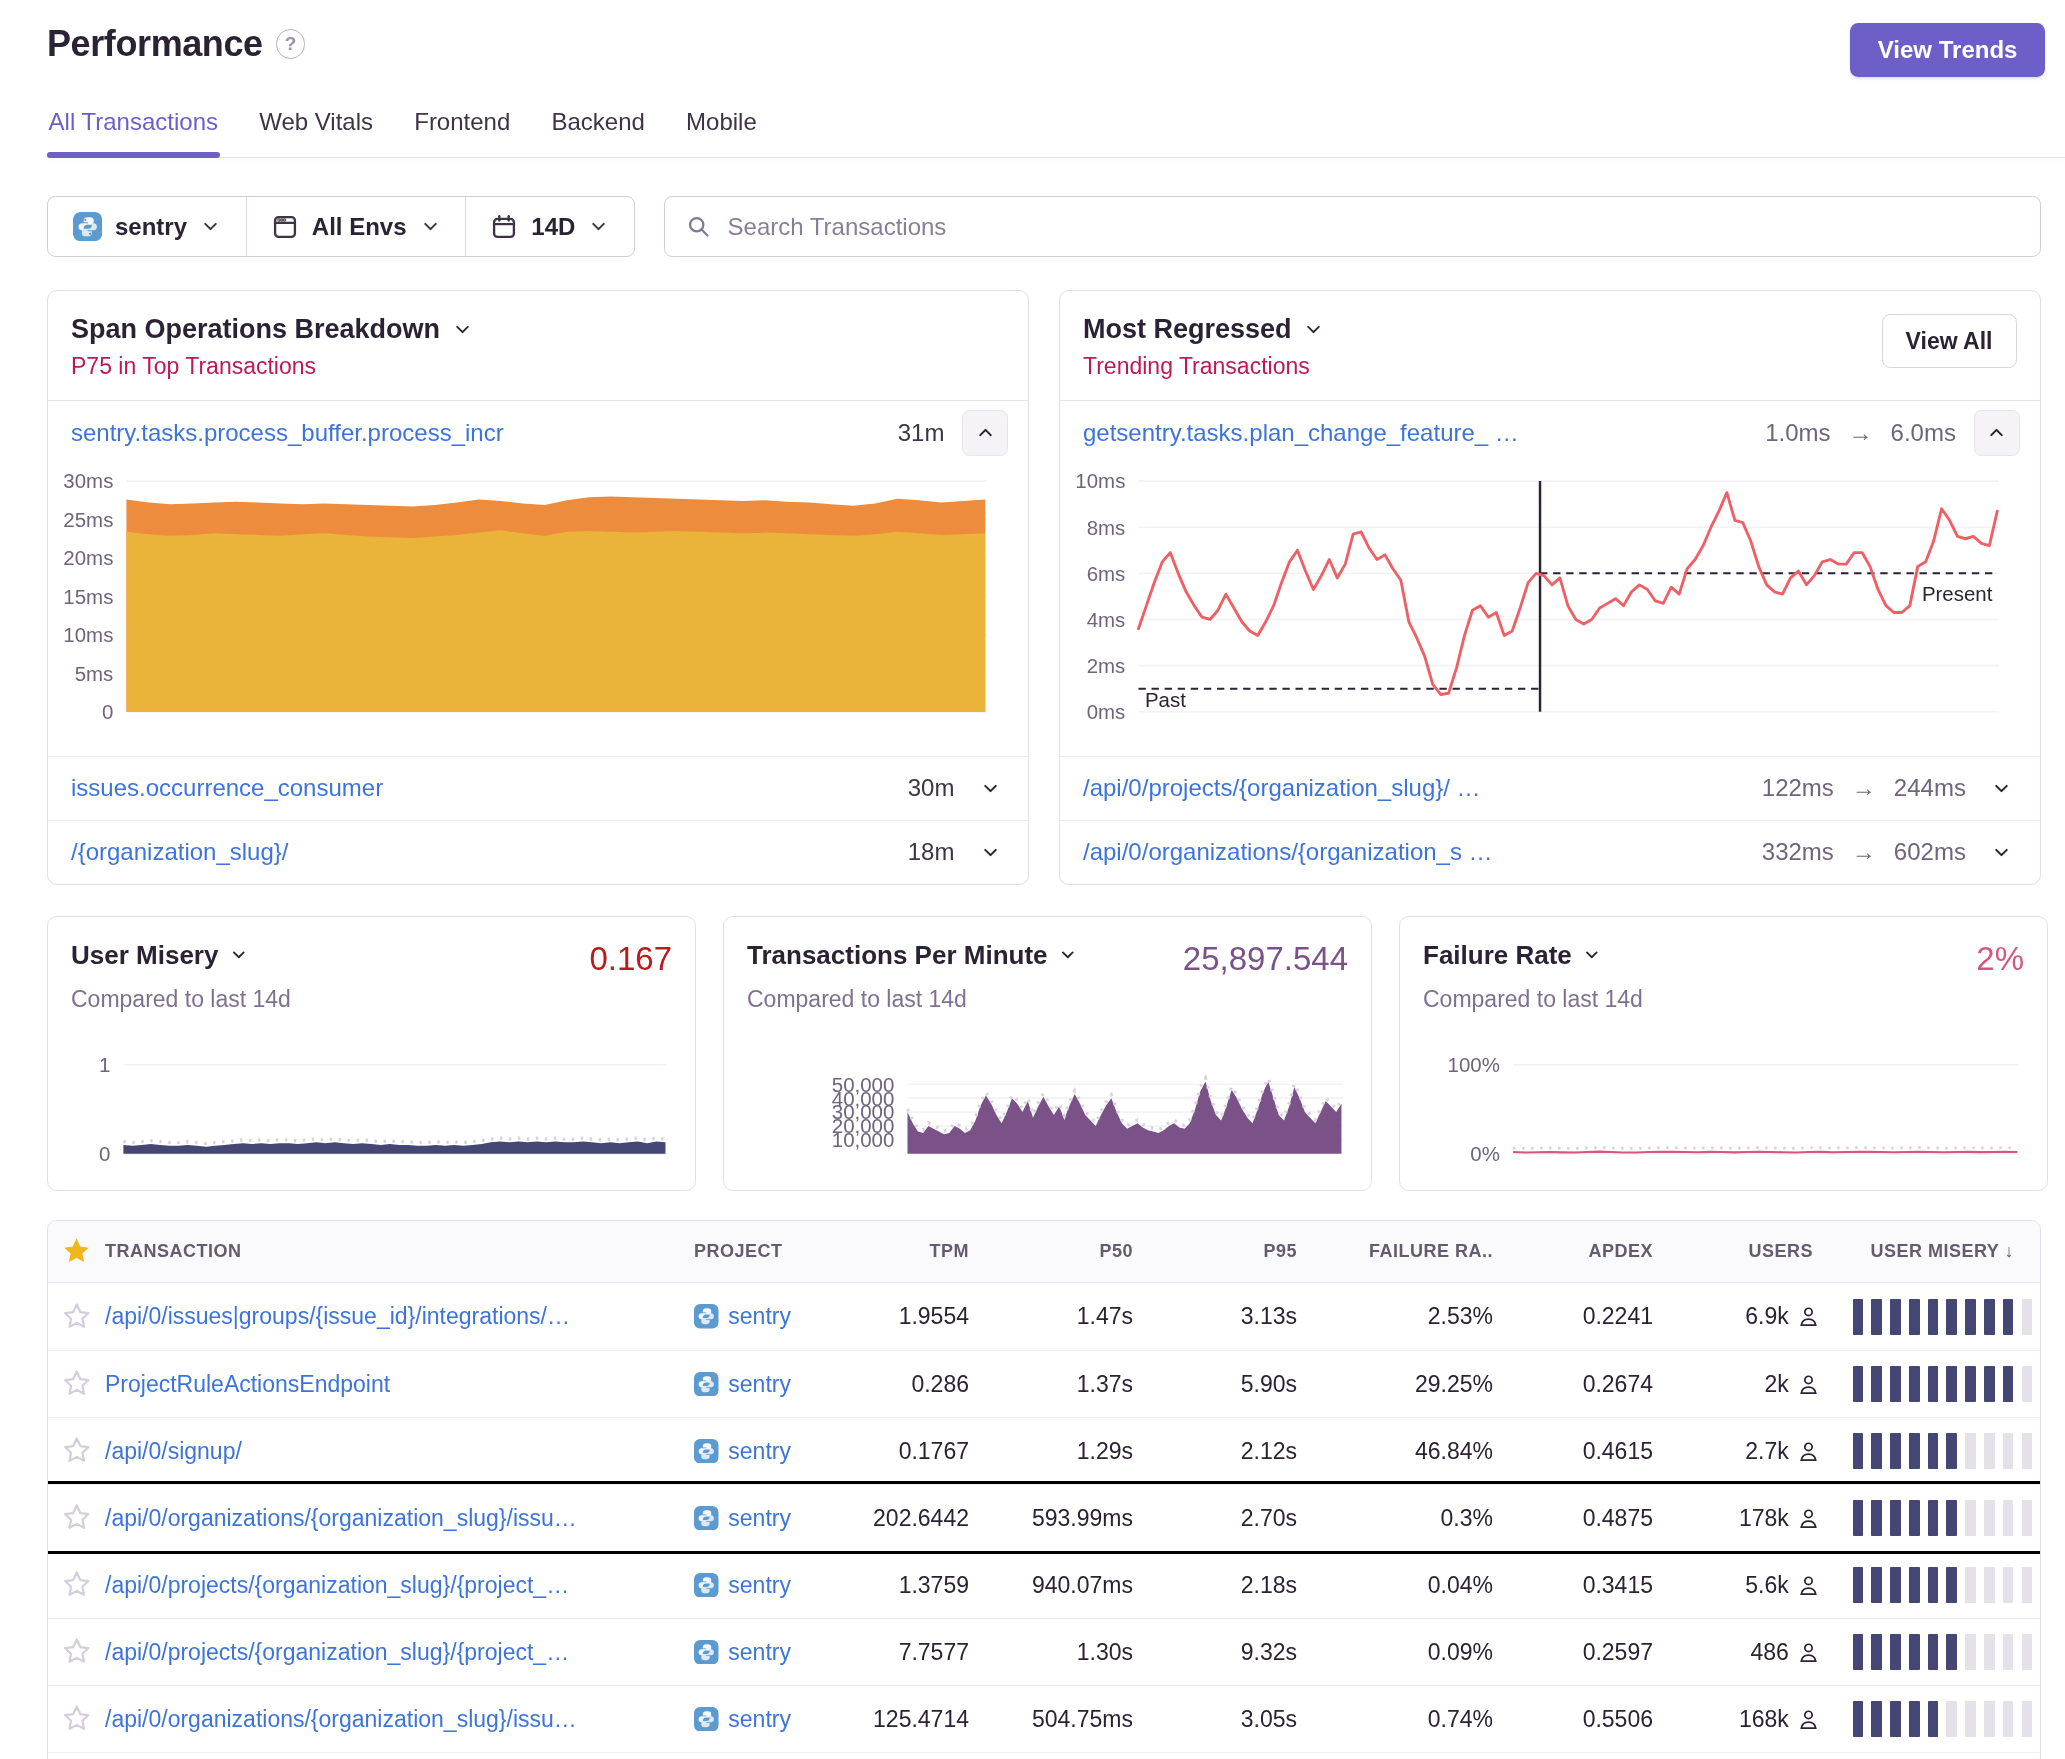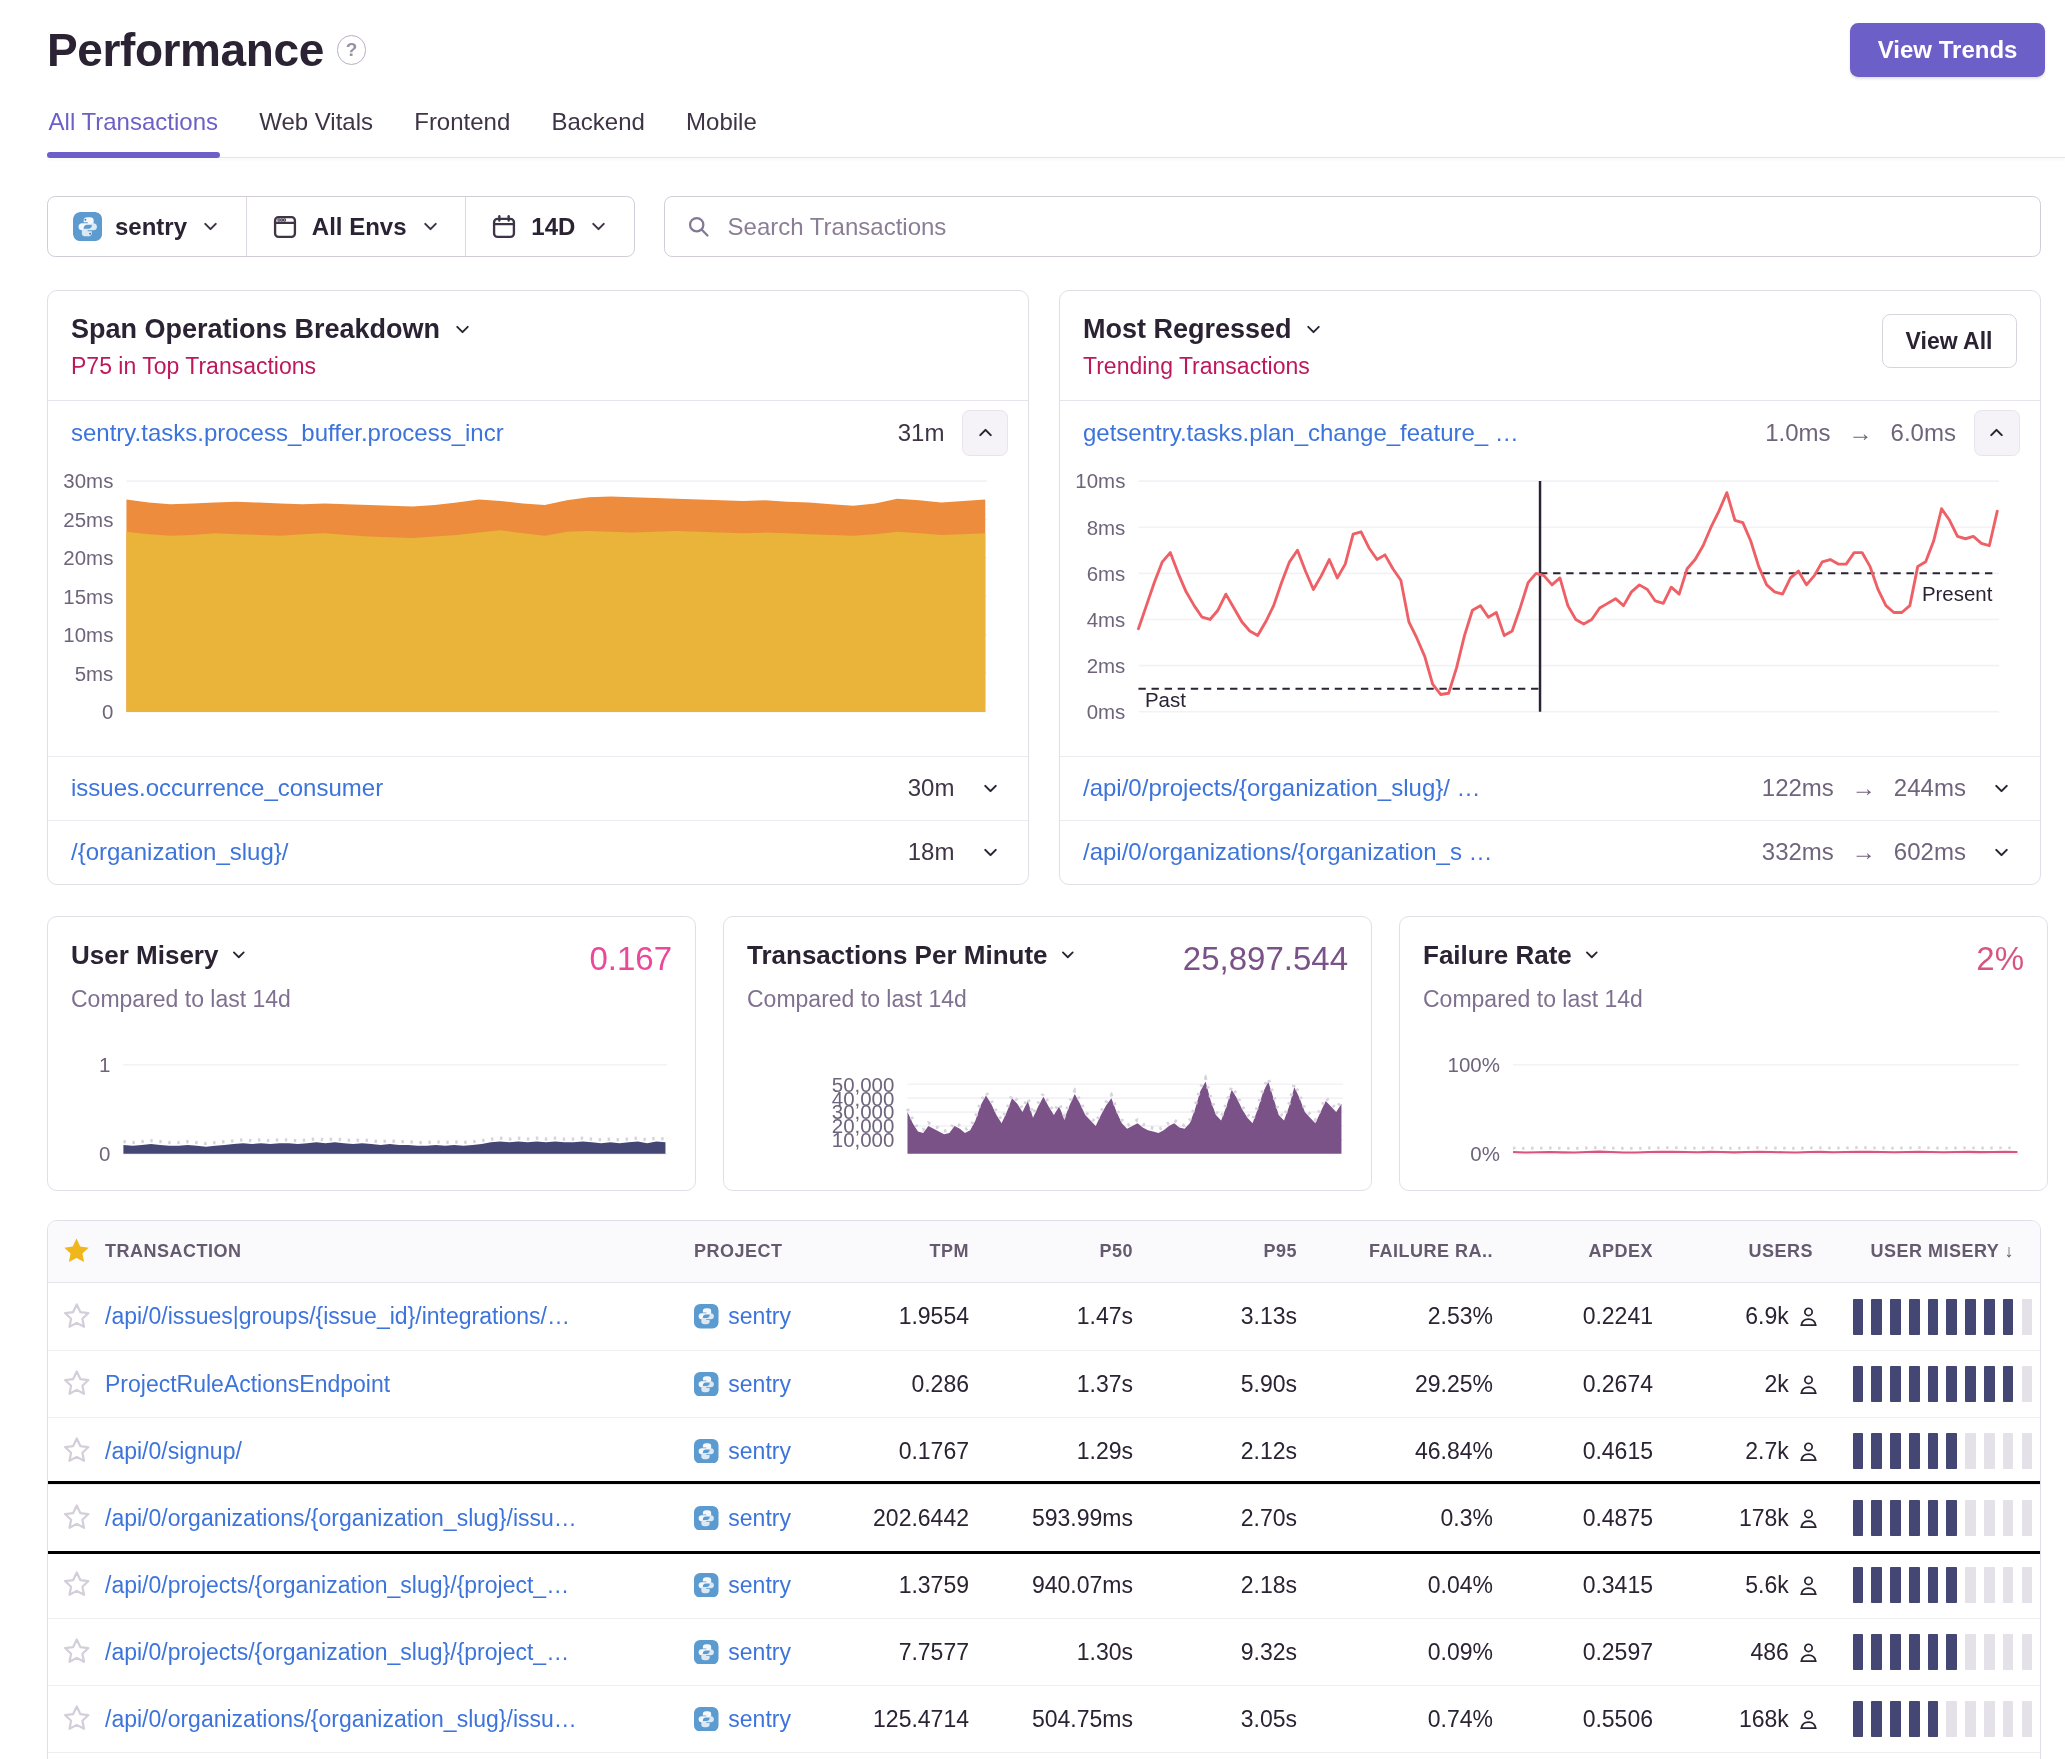--- a/index.html
+++ b/index.html
@@ -3,21 +3,21 @@
 <meta charset="utf-8">
 <style>
   html,body{margin:0;padding:0;width:2065px;height:1759px;overflow:hidden;background:#fff;
     font-family:"Liberation Sans","DejaVu Sans",sans-serif;color:#2B2233;}
   *{box-sizing:border-box;}
   a{text-decoration:none;}
 
   
   .page-header{display:flex;justify-content:space-between;align-items:flex-start;margin:23px 19.6px 0 47px;}
   .title-wrap{display:flex;align-items:center;gap:13px;}
-  h1{margin:0;font-size:46px;font-weight:700;letter-spacing:-0.4px;color:#2B2233;}
+  h1{margin:0;font-size:36px;font-weight:700;letter-spacing:-0.4px;color:#2B2233;}
   .help-circle{width:29.5px;height:29.5px;border:1.6px solid #B9B0C2;border-radius:50%;display:flex;
     align-items:center;justify-content:center;font-size:19px;color:#9A8FA5;font-weight:700;}
   .btn-primary{background:#6C5FC7;color:#fff;font-size:24px;font-weight:700;border:none;
     border-radius:8.2px;padding:0 28px;height:54px;cursor:pointer;box-shadow:0 1.6px 2.5px rgba(0,0,0,.12);}
   .tabs{display:flex;gap:38px;margin:31px 0 0 47px;border-bottom:0.8px solid #E7E3EB;
     box-shadow:0 2.5px 3.3px rgba(43,34,51,.02);}
   .tab{position:relative;font-size:24px;color:#3E3446;padding:0 1.6px 21px 1.6px;cursor:pointer;}
   .tab.active{color:#6C5FC7;font-weight:500;}
   .tab.active::after{content:"";position:absolute;left:0;right:0;bottom:-0.8px;height:5.7px;border-radius:3.3px;background:#6C5FC7;}
 
@@ -301,21 +301,21 @@
 
 <div class="cards">
   <div class="card">
     <div class="card-top">
       <div class="card-title-row">
         <span class="card-title">User Misery</span>
         <svg width="19.6" height="19.6" viewBox="0 0 24 24" fill="none" stroke="#2B2233" stroke-width="2.2" stroke-linecap="round" stroke-linejoin="round">
             <polyline points="6 9 12 15 18 9"></polyline>
           </svg>
       </div>
-      <span class="card-value" id="card-val-0" style="color: #ec4899;">0.167</span>
+      <span class="card-value" id="card-val-0" style="color: #b91c1c;">0.167</span>
     </div>
     <div class="card-sub">Compared to last 14d</div>
     <div class="card-chart" id="card-chart-0"><svg width="601" height="146" viewBox="0 0 734 178">
           <line x1="64" y1="47.19999999999999" x2="728" y2="47.19999999999999" stroke="#F3F1F6" stroke-width="2"></line>
           <text x="48" y="56.19999999999999" text-anchor="end" fill="#6F647C" font-size="25">1</text>
           <line x1="64" y1="156" x2="728" y2="156" stroke="#F3F1F6" stroke-width="2"></line>
           <text x="48" y="165" text-anchor="end" fill="#6F647C" font-size="25">0</text>
           <path d="M64.0,145.1 L75.2,146.2 L86.4,145.1 L97.7,144.0 L108.9,145.1 L120.1,146.2 L131.3,146.2 L142.5,145.1 L153.8,146.2 L165.0,147.3 L176.2,146.2 L187.4,145.1 L198.6,144.0 L209.9,142.9 L221.1,144.0 L232.3,142.9 L243.5,144.0 L254.7,142.9 L266.0,142.9 L277.2,144.0 L288.4,142.9 L299.6,141.9 L310.8,142.9 L322.1,141.9 L333.3,142.9 L344.5,144.0 L355.7,142.9 L366.9,144.0 L378.2,145.1 L389.4,144.0 L400.6,145.1 L411.8,145.1 L423.1,146.2 L434.3,146.2 L445.5,145.1 L456.7,146.2 L467.9,145.1 L479.2,146.2 L490.4,145.1 L501.6,144.0 L512.8,141.9 L524.0,140.8 L535.3,141.9 L546.5,140.8 L557.7,141.9 L568.9,140.8 L580.1,141.9 L591.4,140.8 L602.6,141.9 L613.8,141.9 L625.0,140.8 L636.2,141.9 L647.5,142.9 L658.7,141.9 L669.9,142.9 L681.1,141.9 L692.3,140.8 L703.6,142.9 L714.8,140.8 L726.0,141.9 L726,156 L64,156 Z" fill="#444674"></path>
           <path d="M64.0,145.1 L75.2,146.2 L86.4,145.1 L97.7,144.0 L108.9,145.1 L120.1,146.2 L131.3,146.2 L142.5,145.1 L153.8,146.2 L165.0,147.3 L176.2,146.2 L187.4,145.1 L198.6,144.0 L209.9,142.9 L221.1,144.0 L232.3,142.9 L243.5,144.0 L254.7,142.9 L266.0,142.9 L277.2,144.0 L288.4,142.9 L299.6,141.9 L310.8,142.9 L322.1,141.9 L333.3,142.9 L344.5,144.0 L355.7,142.9 L366.9,144.0 L378.2,145.1 L389.4,144.0 L400.6,145.1 L411.8,145.1 L423.1,146.2 L434.3,146.2 L445.5,145.1 L456.7,146.2 L467.9,145.1 L479.2,146.2 L490.4,145.1 L501.6,144.0 L512.8,141.9 L524.0,140.8 L535.3,141.9 L546.5,140.8 L557.7,141.9 L568.9,140.8 L580.1,141.9 L591.4,140.8 L602.6,141.9 L613.8,141.9 L625.0,140.8 L636.2,141.9 L647.5,142.9 L658.7,141.9 L669.9,142.9 L681.1,141.9 L692.3,140.8 L703.6,142.9 L714.8,140.8 L726.0,141.9" fill="none" stroke="#D7D3DD" stroke-width="4" stroke-dasharray="3 8" transform="translate(0,-4)"></path>
         </svg></div>

